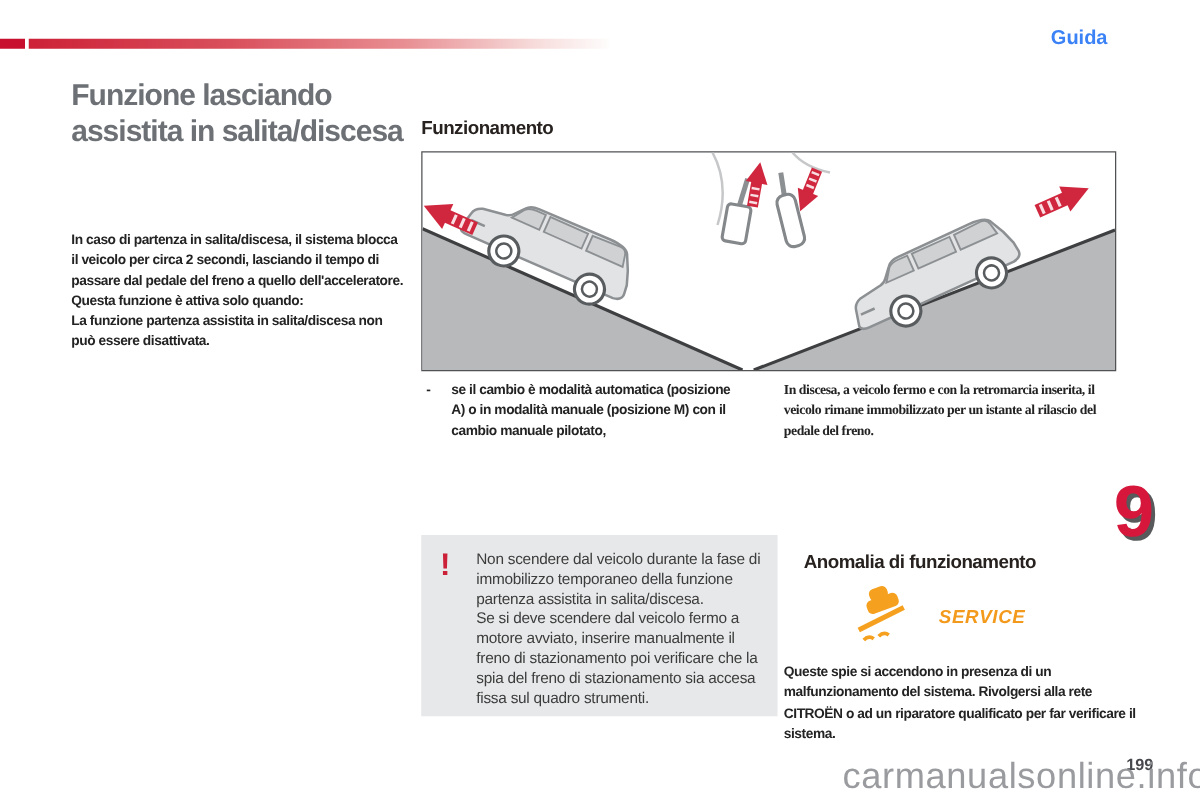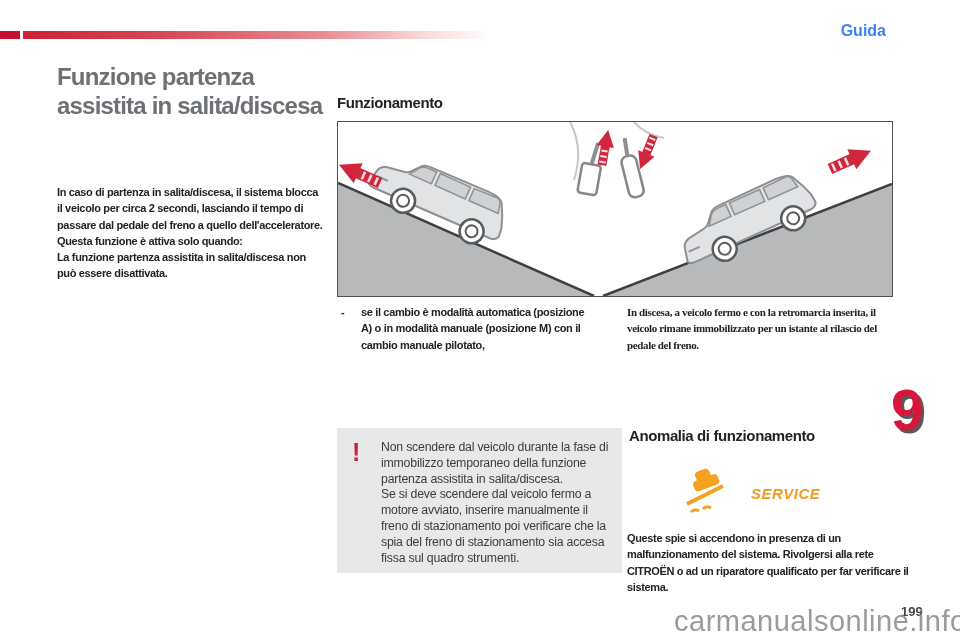--- a/index.html
+++ b/index.html
@@ -48,21 +48,21 @@
   .page-number{left:901px;top:604px;font-size:13px;font-weight:bold;color:#47484d;}
   .watermark{left:674px;top:605px;font-size:29px;color:#929397;letter-spacing:0.5px;opacity:0.92;}
 </style>
 </head>
 <body>
 
 <div class="abs rule-block"></div>
 <div class="abs rule-grad"></div>
 <div class="abs chapter-label">Guida</div>
 
-<h1 class="abs page-title" style="margin:0;">Funzione partenza assistita in salita/discesa</h1>
+<h1 class="abs page-title" style="margin:0;">Funzione lasciando assistita in salita/discesa</h1>
 <div class="abs left-body">
   <p class="bodytxt">In caso di partenza in salita/discesa, il sistema blocca il veicolo per circa 2 secondi, lasciando il tempo di passare dal pedale del freno a quello dell'acceleratore.</p>
   <p class="bodytxt">Questa funzione è attiva solo quando:</p>
   <p class="bodytxt">La funzione partenza assistita in salita/discesa non può essere disattivata.</p>
 </div>
 
 <h2 class="abs h2 h-funz" style="margin:0;">Funzionamento</h2>
 
 <div class="abs figure">
   <svg width="554" height="174" viewBox="0 0 554 174">
@@ -134,21 +134,21 @@
 <div class="abs warnbox">
   <span class="bang">!</span>
   <p class="warntxt">Non scendere dal veicolo durante la fase di immobilizzo temporaneo della funzione partenza assistita in salita/discesa.</p>
   <p class="warntxt" style="margin-top:0;">Se si deve scendere dal veicolo fermo a motore avviato, inserire manualmente il freno di stazionamento poi verificare che la spia del freno di stazionamento sia accesa fissa sul quadro strumenti.</p>
 </div>
 
 <div class="abs right-text">
   <p class="bodytxt">In discesa, a veicolo fermo e con la retromarcia inserita, il veicolo rimane immobilizzato per un istante al rilascio del pedale del freno.</p>
 </div>
 
-<h2 class="abs h2 h-anom" style="margin:2px;">Anomalia di funzionamento</h2>
+<h2 class="abs h2 h-anom" style="margin:16px;">Anomalia di funzionamento</h2>
 
 <div class="abs service-icon">
   <svg width="44" height="56" viewBox="0 0 44 56">
     <g fill="none" stroke="#f5a01e">
       <line x1="4" y1="44" x2="40" y2="26" stroke-width="4"></line>
       <g transform="translate(9,22) rotate(-20)">
         <rect x="0" y="0" width="26" height="11" rx="4" fill="#f5a01e" stroke="none"></rect>
         <rect x="5" y="-8" width="15" height="10" rx="4" fill="#f5a01e" stroke="none"></rect>
       </g>
       <path d="M8 52 Q12 48 16 51" stroke-width="3"></path>

